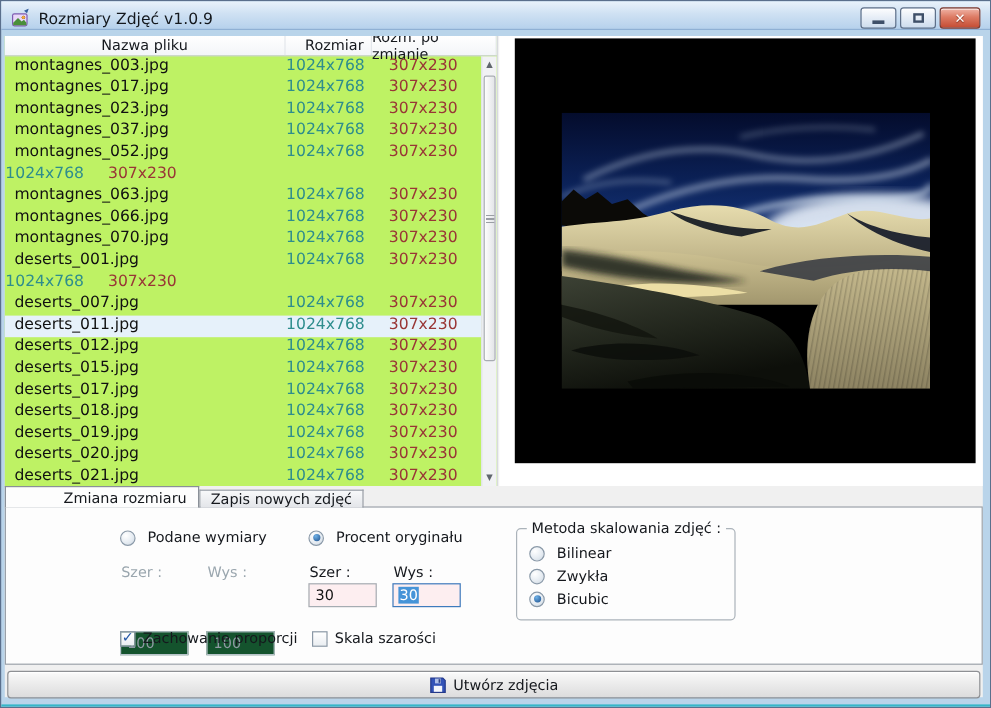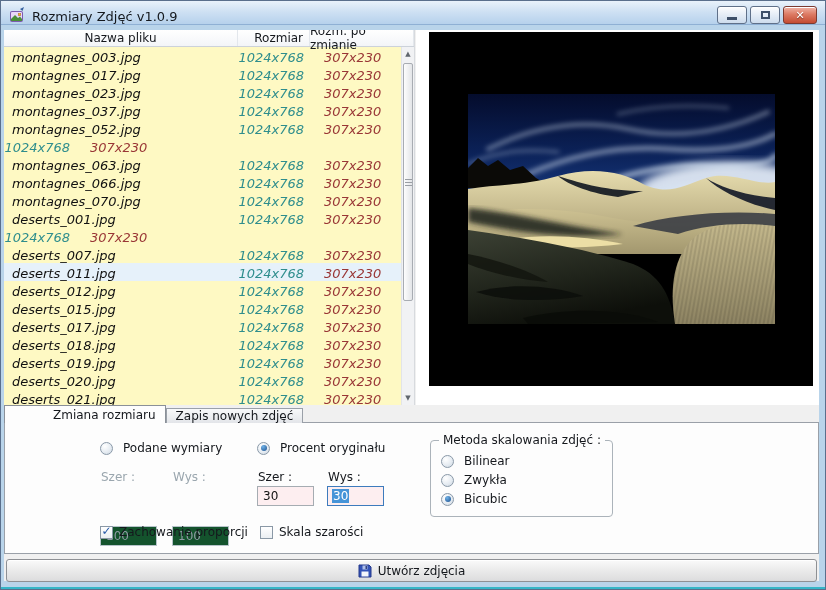--- a/index.html
+++ b/index.html
@@ -31,28 +31,28 @@
   .win-btn.close{
     width:34px;border-color:#7c3a30;
     background:linear-gradient(#f0b5a8,#dd7b64 45%,#c44c33);
     color:#fff;text-shadow:0 1px 1px #7c2d1c;font-size:11px;font-weight:bold;
   }
   .minbar{width:10px;height:3px;background:#3e4f68;margin-top:6px;}
   .maxbox{width:9px;height:8px;border:2px solid #3e4f68;}
   
   .client{position:absolute;left:3px;top:29px;right:6px;bottom:8px;background:#f0f0f0;}
   
-  .list-area{position:absolute;left:0;top:0;width:411px;height:375px;background:#fef9c3;border-right:1px solid #d7dade;overflow:hidden;}
+  .list-area{position:absolute;left:0;top:0;width:411px;height:375px;background:#bef264;border-right:1px solid #d7dade;overflow:hidden;}
   .lh{display:flex;height:17px;background:linear-gradient(#ffffff,#f3f5f8);border-bottom:1px solid #ccd2da;font-size:12px;color:#15181d;}
   .lh-cell{display:flex;align-items:center;border-right:1px solid #e3e7ec;height:100%;}
   .lh-name{width:234px;justify-content:center;}
   .lh-size{width:72px;justify-content:flex-end;padding-right:6px;}
   .lh-new{flex:1;justify-content:flex-end;padding-right:8px;}
   .rows{position:absolute;left:0;top:17px;right:13px;bottom:0;overflow:hidden;}
-  .row{display:flex;height:18px;align-items:flex-end;font-size:13px;color:#111;font-style:italic;}
+  .row{display:flex;height:18px;align-items:flex-start;font-size:13px;color:#111;}
   .row.selected{background:var(--selected-row-bg,#e6f1fa);}
   .c-name{width:234px;padding-left:8px;white-space:nowrap;overflow:hidden;}
   .c-size{width:72px;text-align:right;padding-right:6px;color:var(--size-color,#2e8d8d);}
   .c-new{flex:1;text-align:left;padding-left:14px;color:var(--new-size-color,#993636);}
   
   .sb{position:absolute;top:17px;right:0;bottom:0;width:13px;background:#f1f2f4;border-left:1px solid #e2e4e8;}
   .sb-btn{position:absolute;left:0;right:0;height:14px;display:flex;align-items:center;justify-content:center;font-size:7px;color:#60666d;}
   .sb-up{top:0;} .sb-down{bottom:0;}
   .sb-thumb{
     position:absolute;left:1px;right:1px;top:16px;height:238px;

